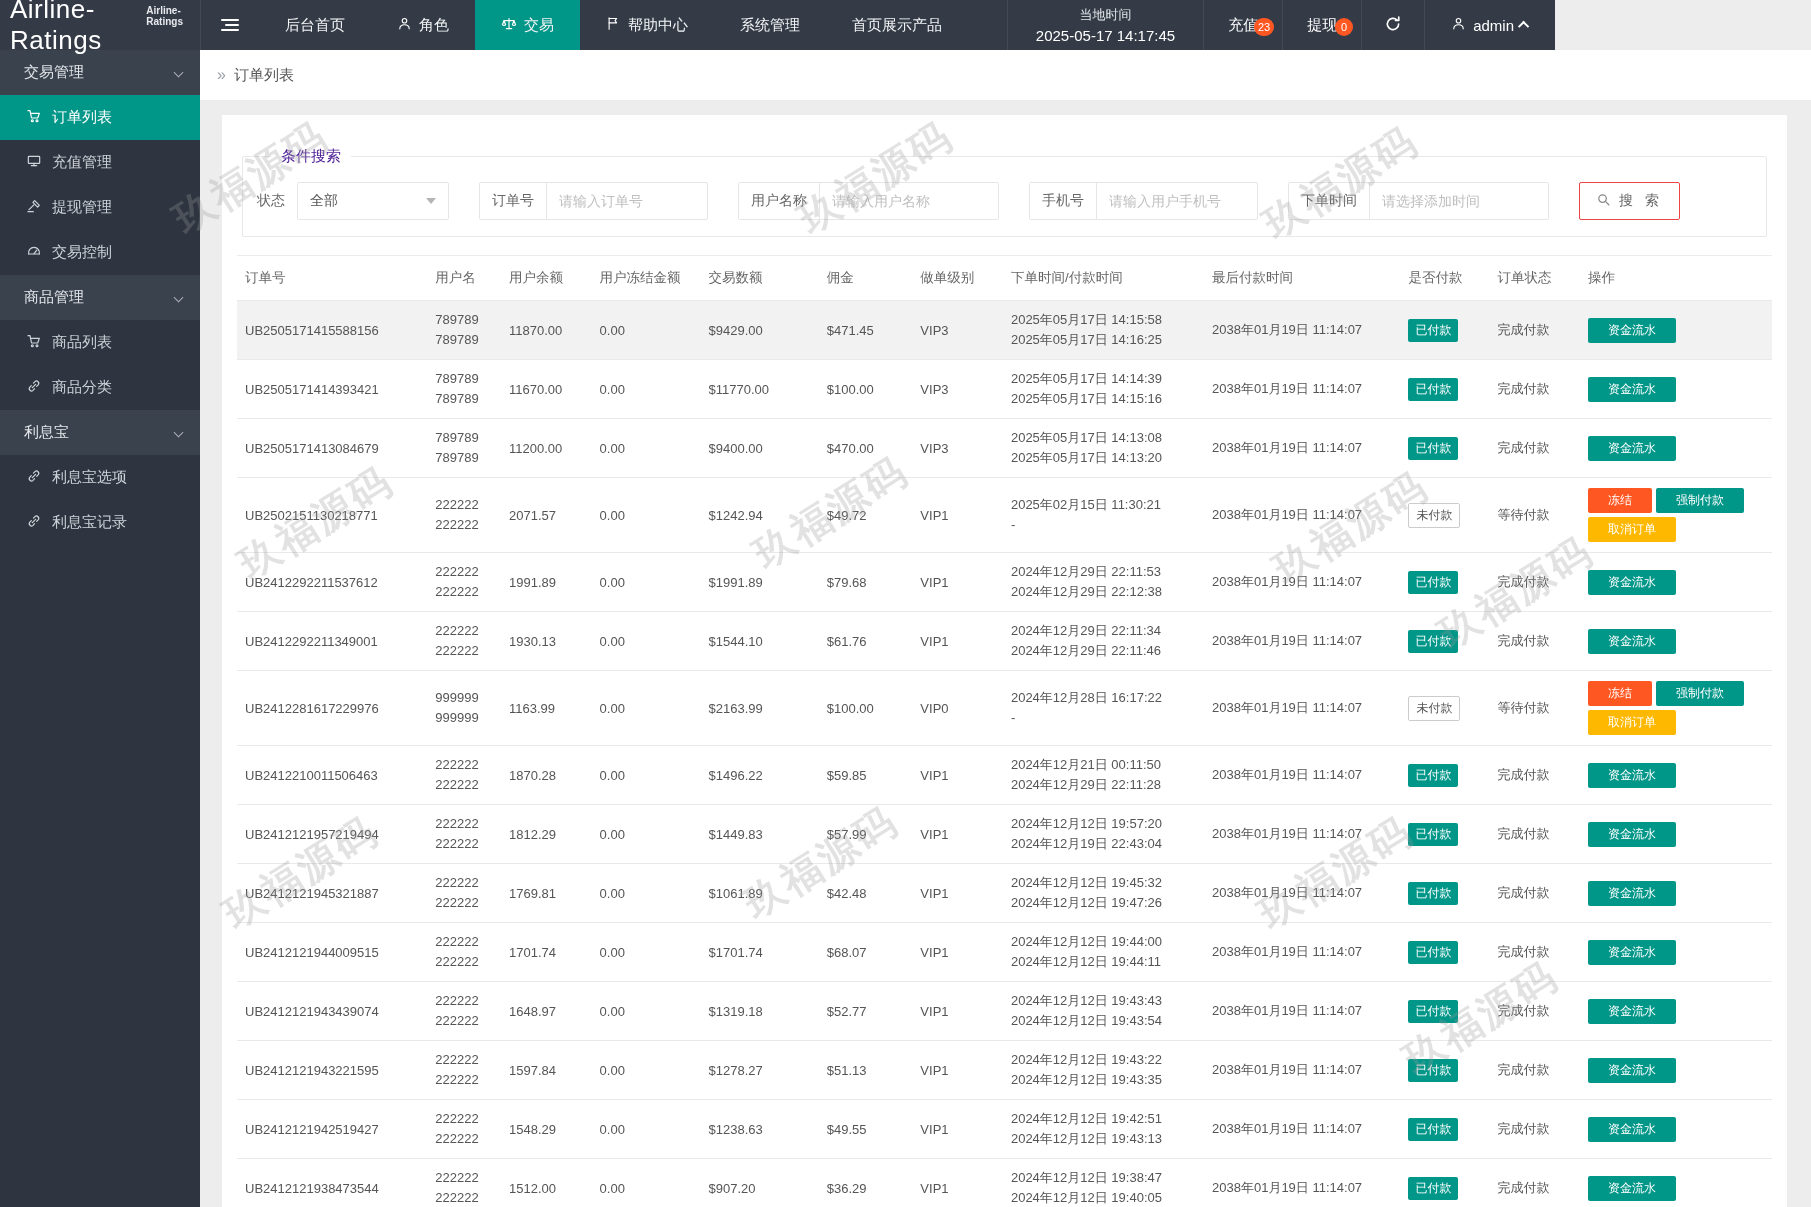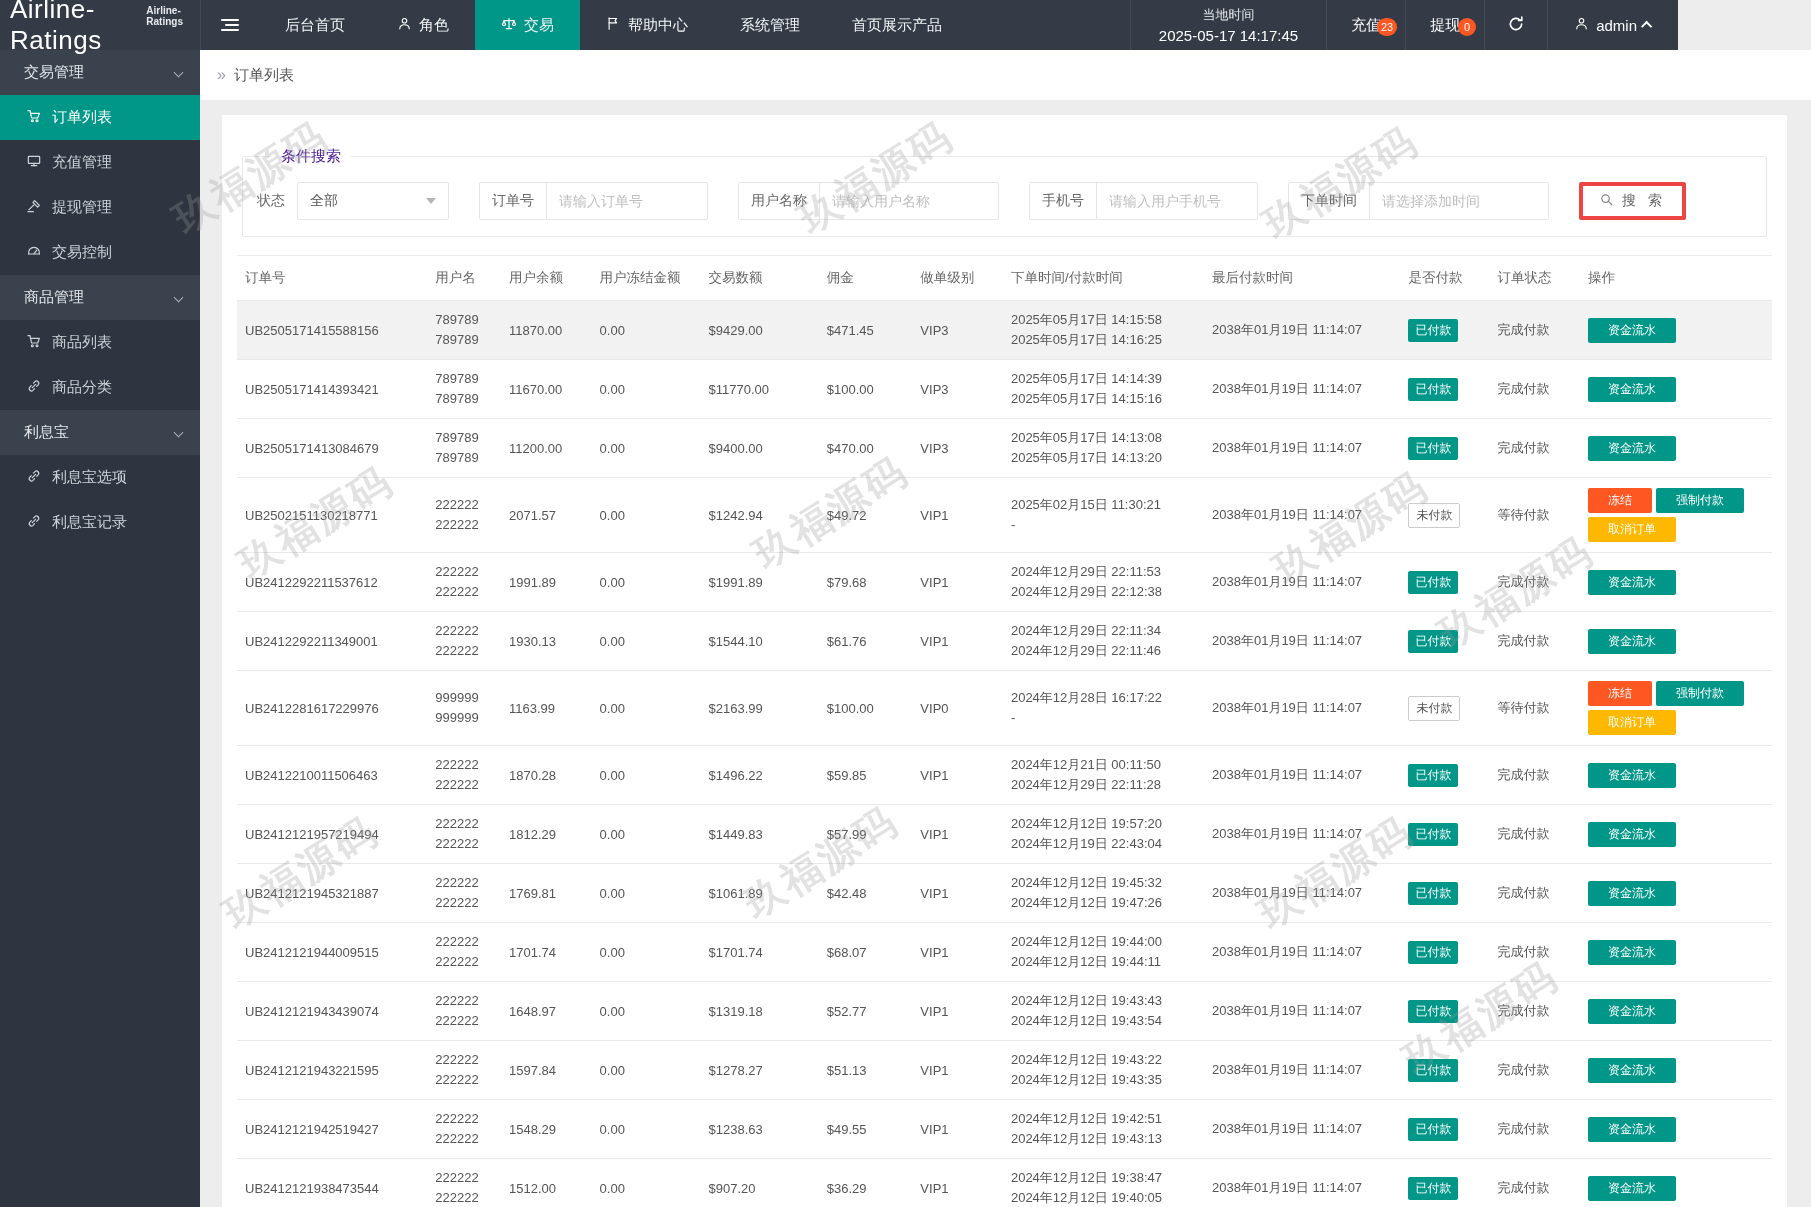--- a/index.html
+++ b/index.html
@@ -6,21 +6,21 @@
   :root{
     --accent:#009688; --danger:#ff5722; --warning:#ffb800;
     --topbar:#343b46; --sidebar:#2f3540; --sidebar-parent:#3a424e;
   }
   html,body{width:1811px;height:1207px;overflow:hidden;}
   body{
     font-family:"Liberation Sans","DejaVu Sans",sans-serif;
     background:#ededed; color:#555; position:relative; font-size:14px;
   }
   
-  .topbar{position:absolute;top:0;left:0;width:1678px;height:50px;background:var(--topbar);
+  .topbar{position:absolute;top:0;left:0;width:1555px;height:50px;background:var(--topbar);
     display:flex;align-items:stretch;z-index:30;color:#fff;}
   .logo-area{width:201px;display:flex;align-items:center;padding-left:10px;
     border-right:1px solid rgba(255,255,255,.08);}
   .logo-main{font-size:26px;font-weight:400;letter-spacing:.5px;color:#fff;}
   .logo-sup{font-size:10px;font-weight:700;margin-left:3px;transform:translateY(-9px);display:inline-block;color:#e8eaee;}
   .hamburger{width:58px;display:flex;align-items:center;justify-content:center;cursor:pointer;}
   .hamburger .bars{width:18px;}
   .hamburger .bars i{display:block;height:2px;background:#fff;margin:3px 0;border-radius:1px;}
   .hamburger .bars i:nth-child(2){width:14px;margin-left:4px;}
   .nav{display:flex;align-items:stretch;}
@@ -63,21 +63,21 @@
   .select-box{width:152px;height:38px;border:1px solid #e6e6e6;border-radius:2px;margin-left:12px;
     display:flex;align-items:center;justify-content:space-between;padding:0 12px;cursor:pointer;background:#fff;}
   .select-value{color:#555;}
   .select-caret{width:0;height:0;border-left:5px solid transparent;border-right:5px solid transparent;border-top:6px solid #b5b5b5;}
   .input-group{display:flex;align-items:stretch;height:38px;border:1px solid #e6e6e6;border-radius:2px;background:#fff;}
   .input-group .field-label{display:flex;align-items:center;padding:0 12px;border-right:1px solid #e6e6e6;background:#fff;}
   .input-group input{border:none;outline:none;padding:0 12px;font-size:14px;color:#555;width:160px;
     font-family:"Liberation Sans","DejaVu Sans",sans-serif;background:transparent;}
   .input-group input.wide{width:178px;}
   .input-group input::placeholder{color:#bfbfbf;}
-  .search-btn{height:38px;display:flex;align-items:center;gap:8px;padding:0 16px;border:4px solid #ef4444;
+  .search-btn{height:38px;display:flex;align-items:center;gap:8px;padding:0 16px;border:1px solid #ef4444;
     border-radius:2px;background:#fff;color:#666;font-size:14px;cursor:pointer;letter-spacing:4px;}
   
   table.orders{width:100%;border-collapse:collapse;margin-top:18px;font-size:13px;table-layout:fixed;}
   table.orders th{font-weight:400;color:#666;text-align:left;padding:13px 8px;font-size:13.5px;
     border-top:1px solid #ececec;border-bottom:1px solid #e9e9e9;background:#fff;white-space:nowrap;}
   table.orders td{padding:8px;border-bottom:1px solid #e9e9e9;color:#555;vertical-align:middle;height:59px;}
   tr.highlight td{background:#f2f2f2;}
   .two-line div{line-height:1.55;}
   .badge{display:inline-block;padding:3px 7px;border-radius:2px;font-size:12px;white-space:nowrap;}
   .badge.paid{background:var(--accent);color:#fff;}

